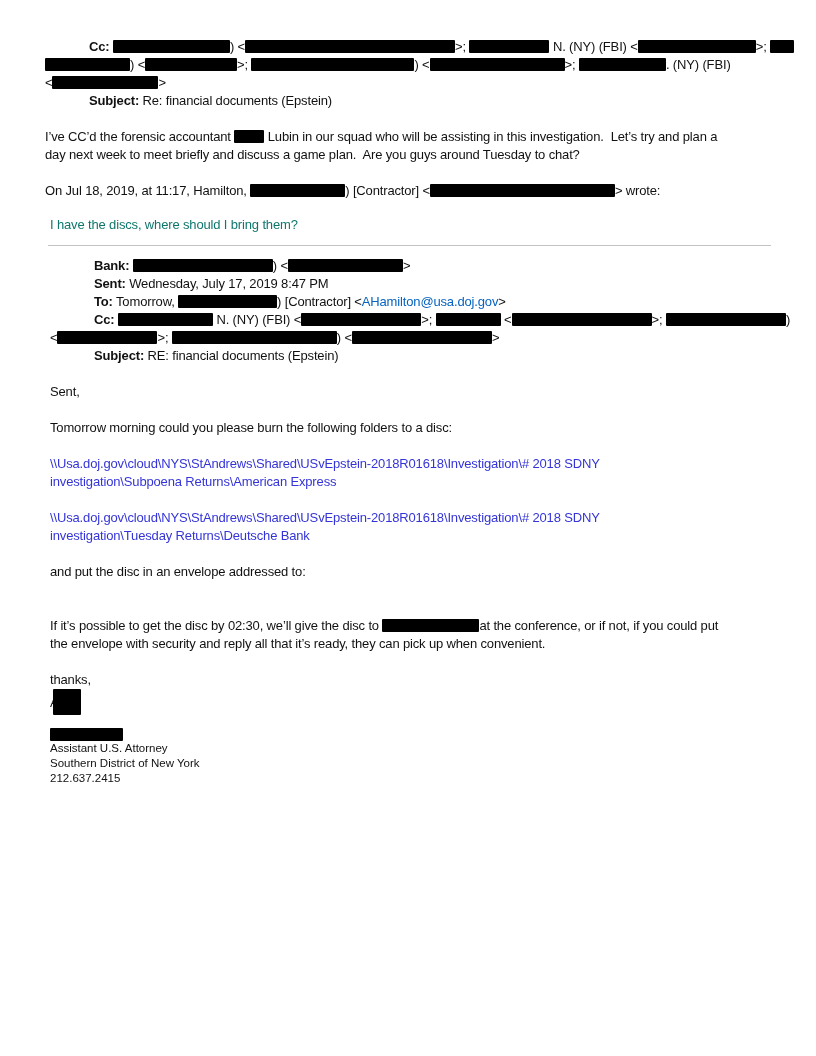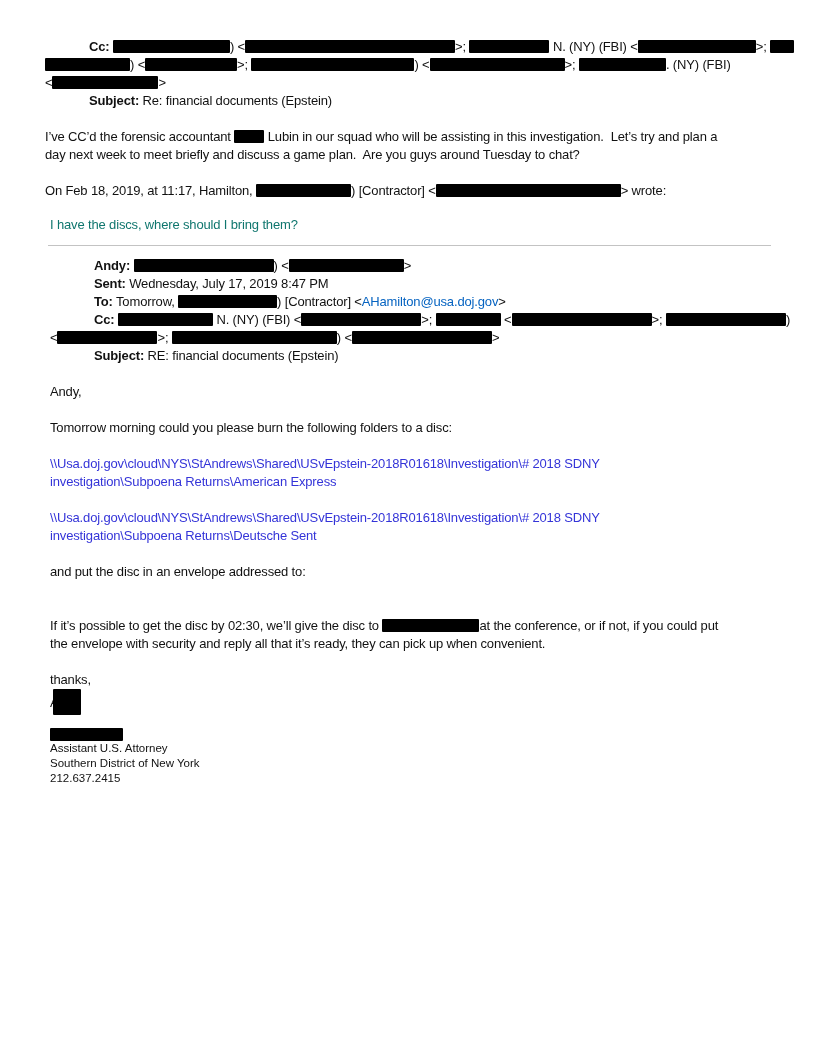--- a/index.html
+++ b/index.html
@@ -54,56 +54,56 @@
           <div class="line"><span>&lt;</span><span class="redact" style="width: 106px;"></span><span>&gt;</span></div>
           <div class="line"><span class="b">Subject:</span><span> Re: financial documents (Epstein)</span></div>
         </div>
       <div class="sp" style="height:18px"></div>
       <div>
           <div class="line"><span>I’ve CC’d the forensic accountant </span><span class="redact" style="width: 30px;"></span><span> Lubin in our squad who will be assisting in this investigation.  Let’s try and plan a</span></div>
           <div class="line"><span>day next week to meet briefly and discuss a game plan.  Are you guys around Tuesday to chat?</span></div>
         </div>
       <div class="sp" style="height:18px"></div>
       <div>
-          <div class="line"><span>On Feb 18, 2019, at 11:17, Hamilton, </span><span class="redact" style="width: 95px;"></span><span>) [Contractor] &lt;</span><span class="redact" style="width: 185px;"></span><span>&gt; wrote:</span></div>
+          <div class="line"><span>On Jul 18, 2019, at 11:17, Hamilton, </span><span class="redact" style="width: 95px;"></span><span>) [Contractor] &lt;</span><span class="redact" style="width: 185px;"></span><span>&gt; wrote:</span></div>
         </div>
       <div class="sp" style="height:16px"></div>
       <div class="quote-text indented">
           <div class="line"><span>I have the discs, where should I bring them?</span></div>
         </div>
     </section>
 
     <hr class="divider">
 
     <section class="indented">
       <div>
-          <div class="line"><span class="b">Andy:</span><span> </span><span class="redact" style="width: 140px;"></span><span>) &lt;</span><span class="redact" style="width: 115px;"></span><span>&gt;</span></div>
+          <div class="line"><span class="b">Bank:</span><span> </span><span class="redact" style="width: 140px;"></span><span>) &lt;</span><span class="redact" style="width: 115px;"></span><span>&gt;</span></div>
           <div class="line"><span class="b">Sent:</span><span> Wednesday, July 17, 2019 8:47 PM</span></div>
           <div class="line"><span class="b">To:</span><span> Tomorrow, </span><span class="redact" style="width: 99px;"></span><span>) [Contractor] &lt;</span><a class="link email">AHamilton@usa.doj.gov</a><span>&gt;</span></div>
           <div class="line"><span class="b">Cc:</span><span> </span><span class="redact" style="width: 95px;"></span><span> N. (NY) (FBI) &lt;</span><span class="redact" style="width: 120px;"></span><span>&gt;; </span><span class="redact" style="width: 65px;"></span><span> &lt;</span><span class="redact" style="width: 140px;"></span><span>&gt;; </span><span class="redact" style="width: 120px;"></span><span>)</span></div>
           <div class="line"><span>&lt;</span><span class="redact" style="width: 100px;"></span><span>&gt;; </span><span class="redact" style="width: 165px;"></span><span>) &lt;</span><span class="redact" style="width: 140px;"></span><span>&gt;</span></div>
           <div class="line"><span class="b">Subject:</span><span> RE: financial documents (Epstein)</span></div>
         </div>
       <div class="sp" style="height:18px"></div>
       <div>
-          <div class="line"><span>Andy,</span></div>
+          <div class="line"><span>Sent,</span></div>
         </div>
       <div class="sp" style="height:18px"></div>
       <div>
           <div class="line"><span>Tomorrow morning could you please burn the following folders to a disc:</span></div>
         </div>
       <div class="sp" style="height:18px"></div>
       <div>
           <div class="line"><a class="link unc">\\Usa.doj.gov\cloud\NYS\StAndrews\Shared\USvEpstein-2018R01618\Investigation\# 2018 SDNY</a></div>
           <div class="line"><a class="link unc">investigation\Subpoena Returns\American Express</a></div>
         </div>
       <div class="sp" style="height:18px"></div>
       <div>
           <div class="line"><a class="link unc">\\Usa.doj.gov\cloud\NYS\StAndrews\Shared\USvEpstein-2018R01618\Investigation\# 2018 SDNY</a></div>
-          <div class="line"><a class="link unc">investigation\Subpoena Returns\Deutsche Sent</a></div>
+          <div class="line"><a class="link unc">investigation\Tuesday Returns\Deutsche Bank</a></div>
         </div>
       <div class="sp" style="height:18px"></div>
       <div>
           <div class="line"><span>and put the disc in an envelope addressed to:</span></div>
         </div>
       <div class="sp" style="height:18px"></div>
       <div class="sp" style="height:18px"></div>
       <div>
           <div class="line"><span>If it’s possible to get the disc by 02:30, we’ll give the disc to </span><span class="redact" style="width: 97px;"></span><span>at the conference, or if not, if you could put</span></div>
           <div class="line"><span>the envelope with security and reply all that it’s ready, they can pick up when convenient.</span></div>

